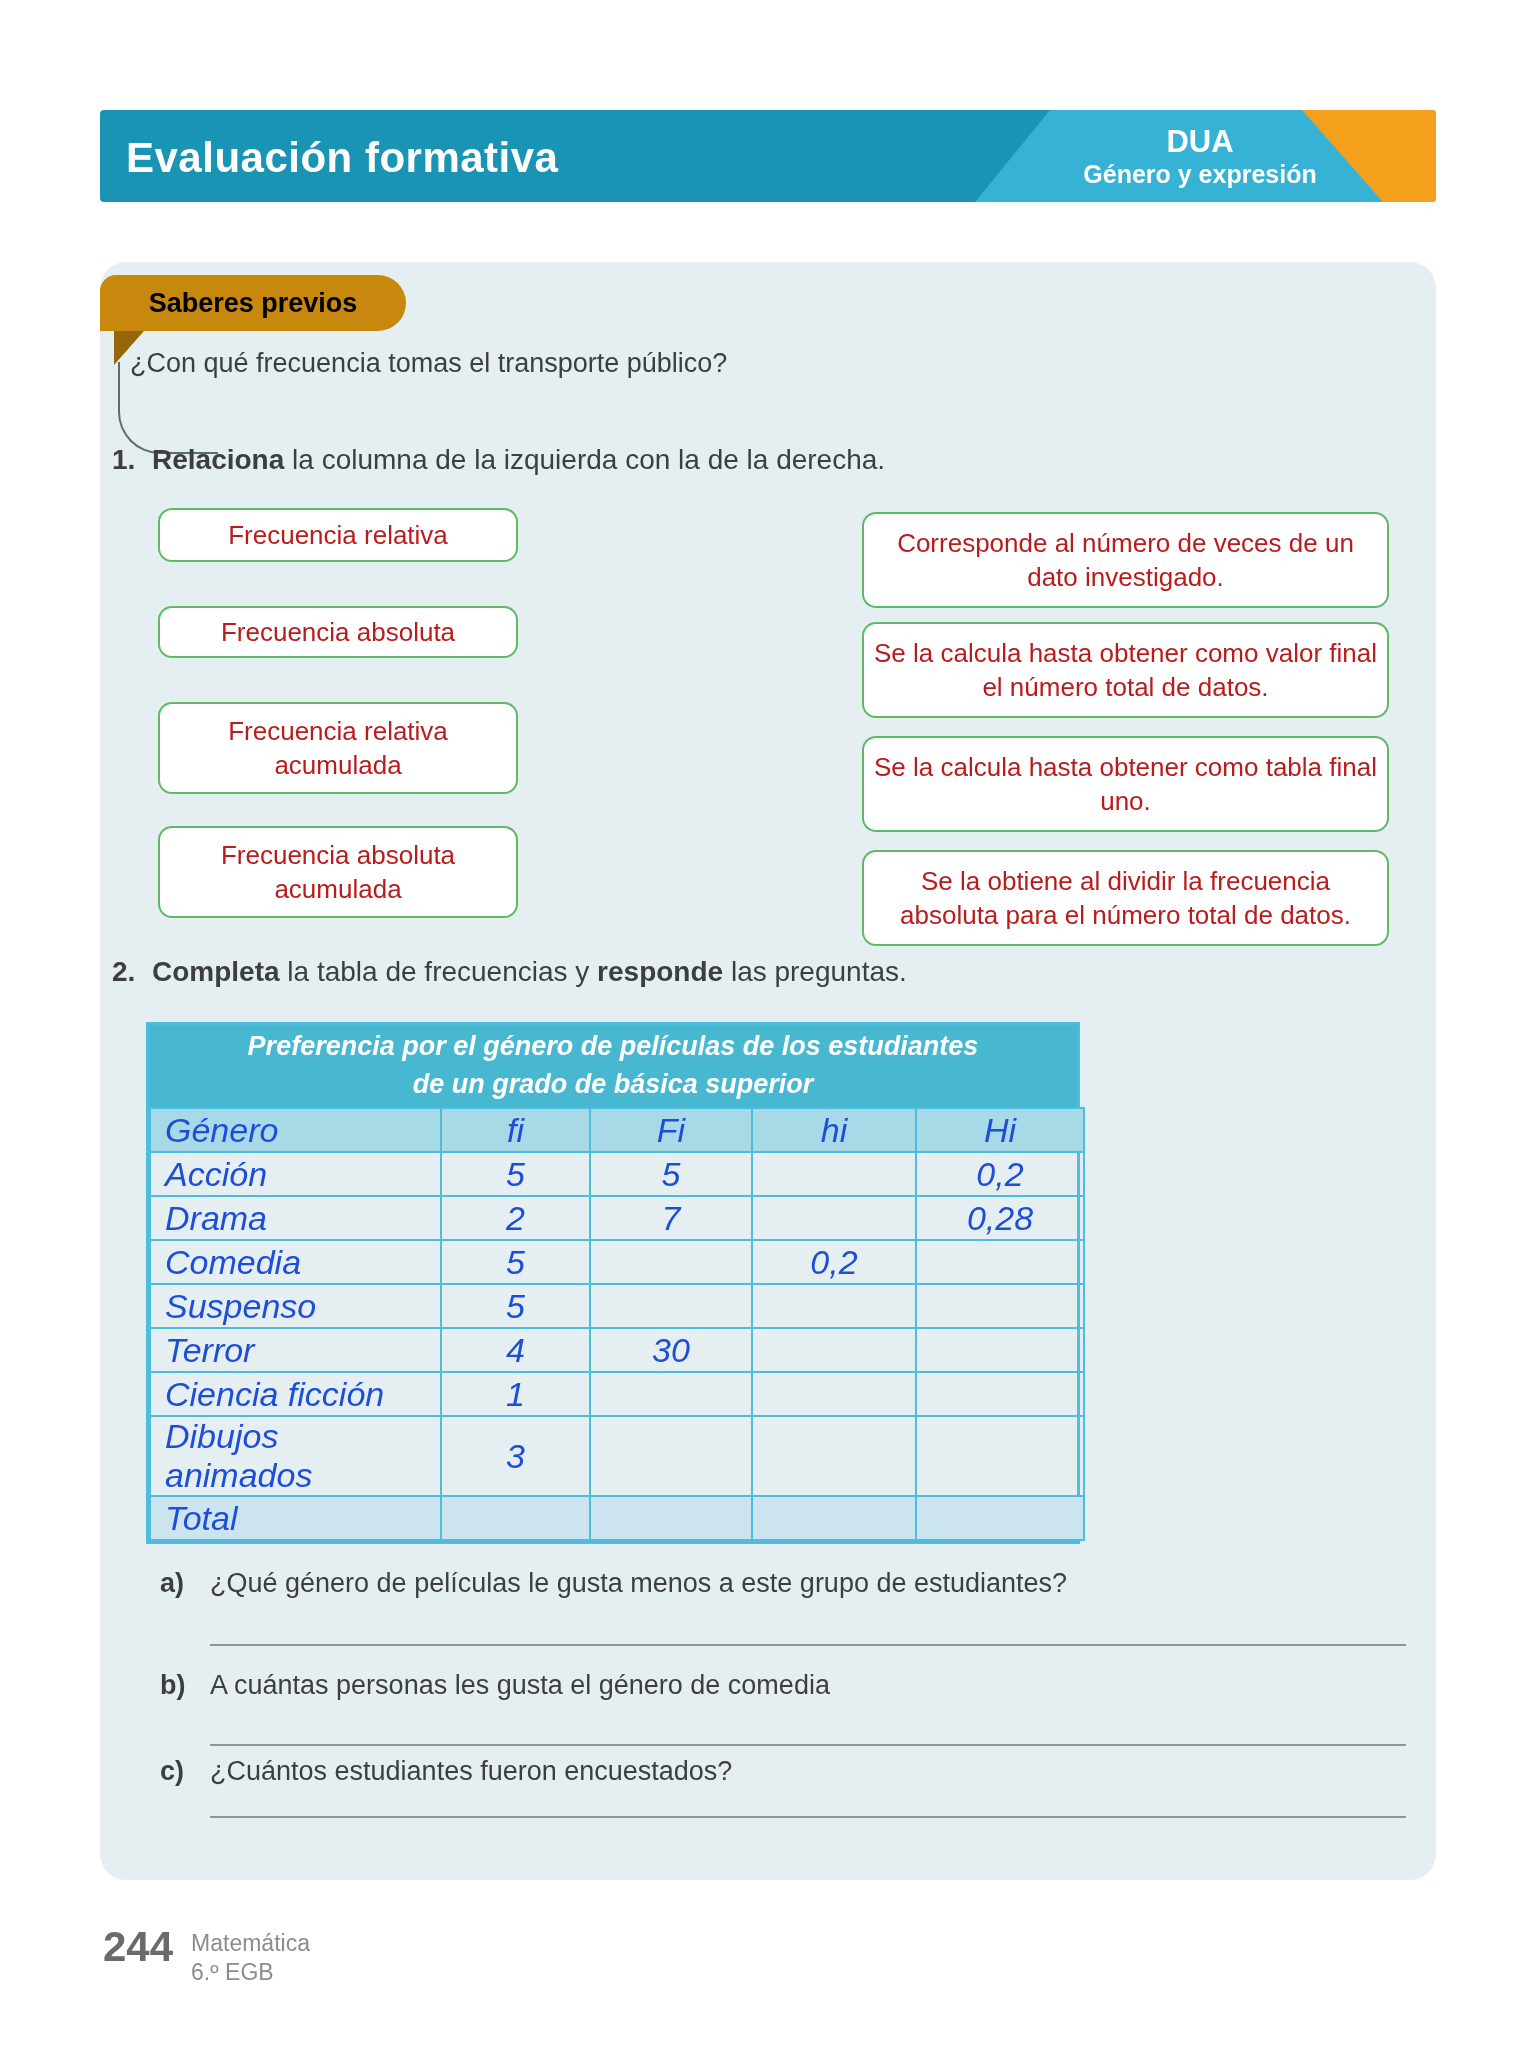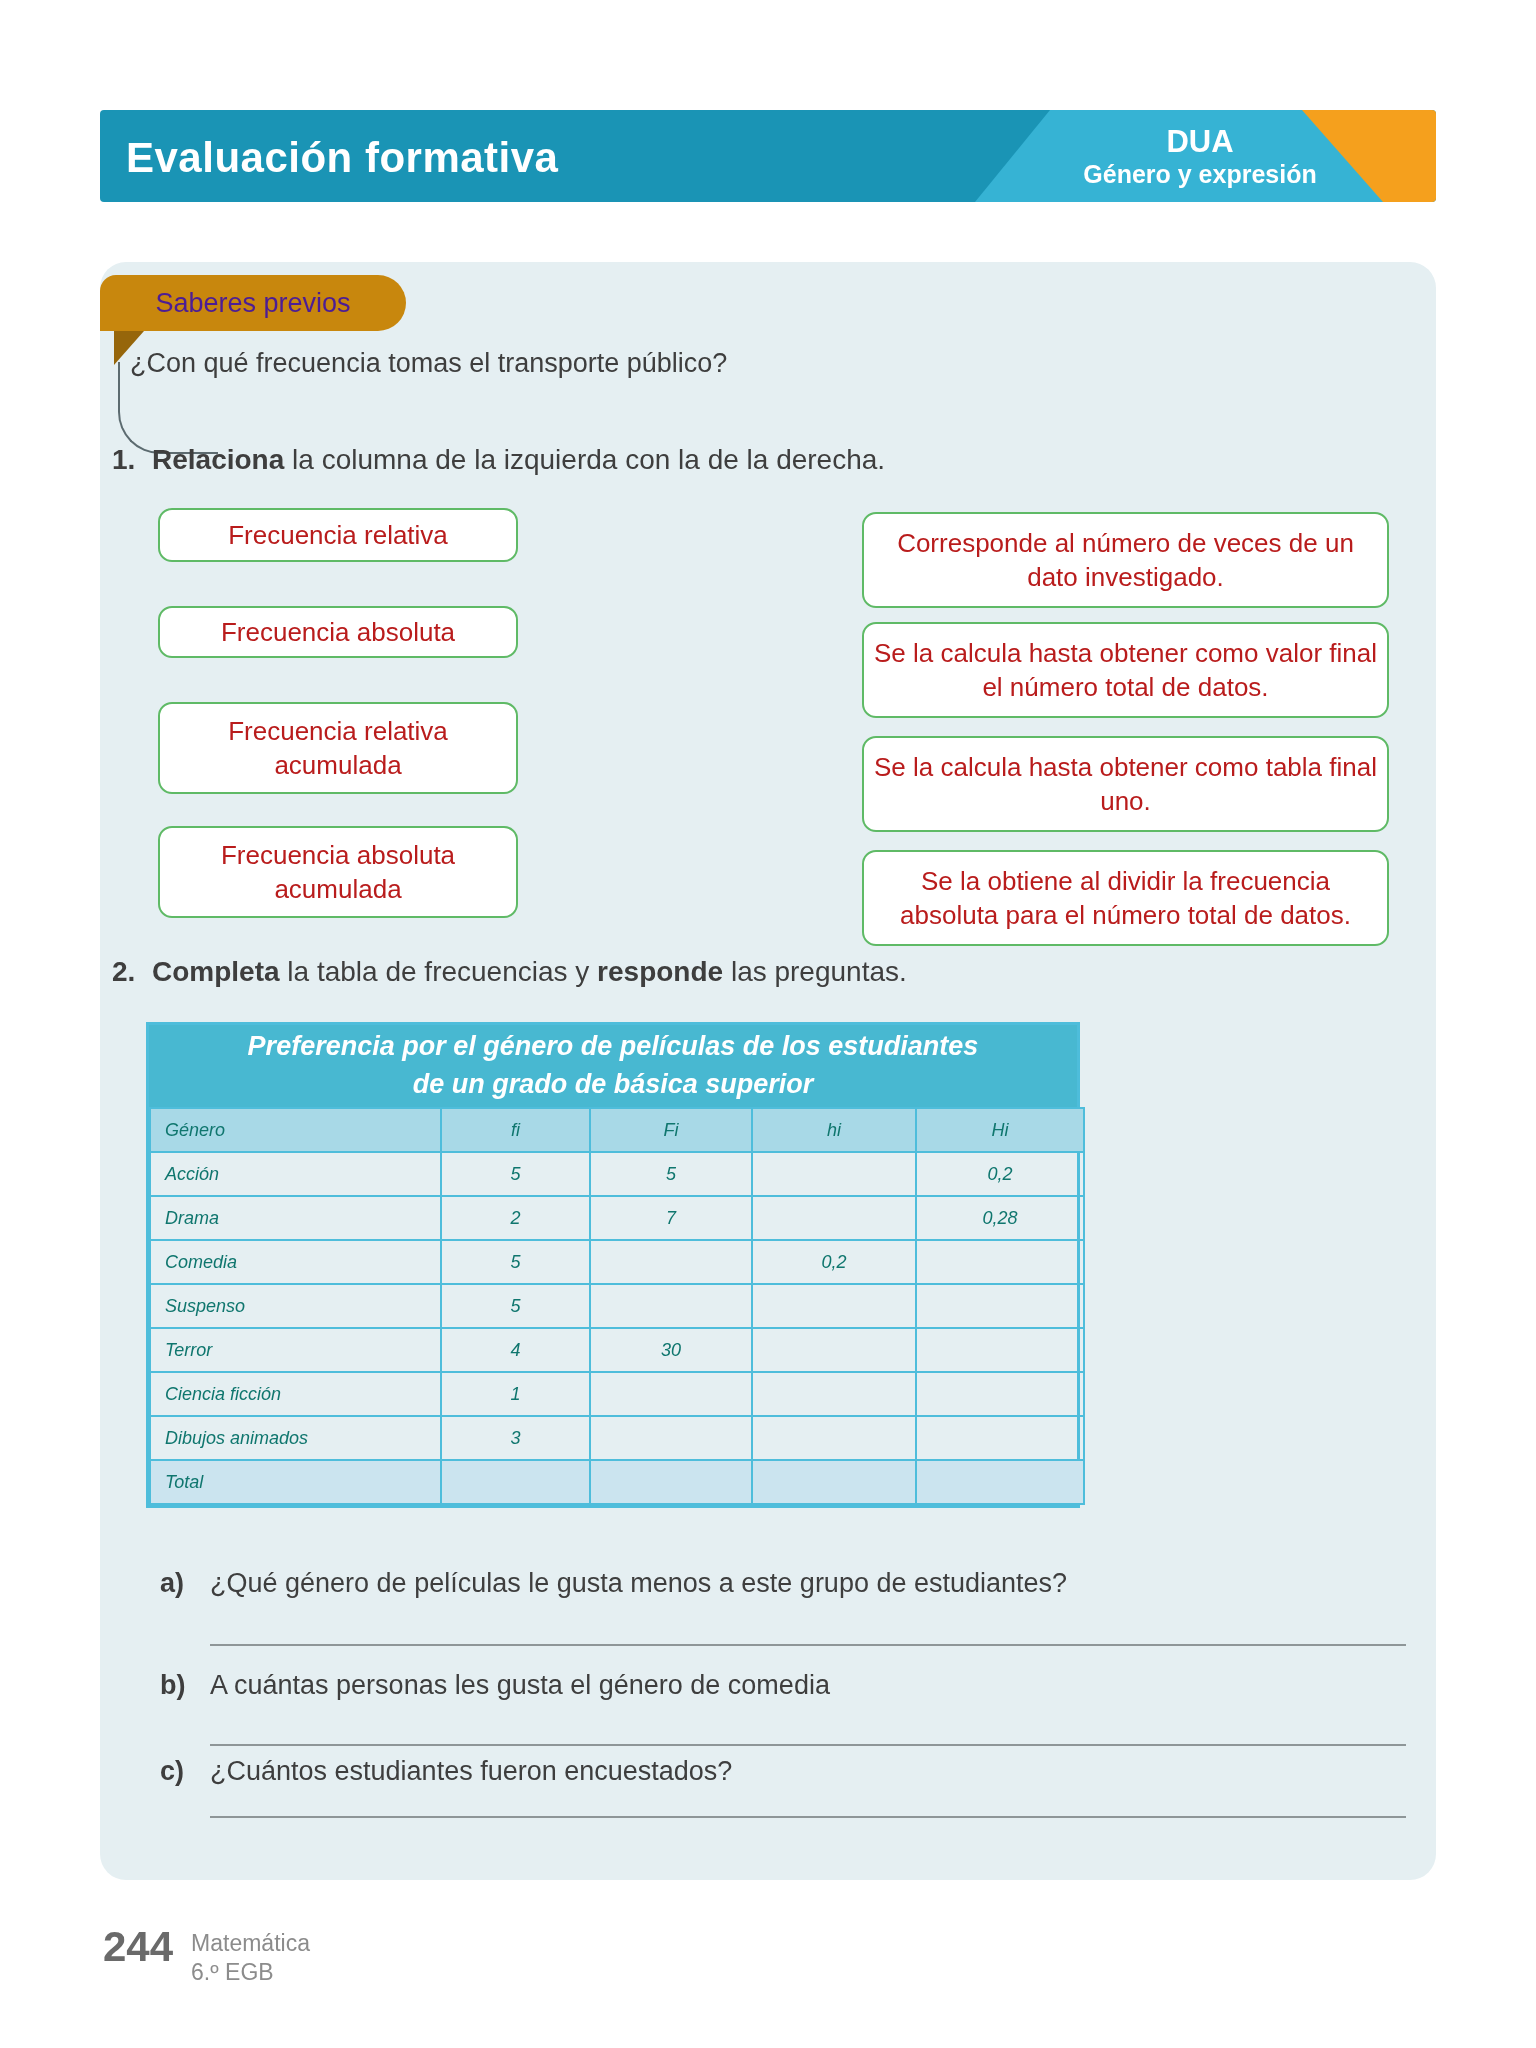--- a/index.html
+++ b/index.html
@@ -19,21 +19,21 @@
     text-align:center; color:#fff; }
   .dua-label { font-size:31px; font-weight:700; line-height:1.15; }
   .dua-sub { font-size:25px; font-weight:700; }
 
   
   .panel { position:absolute; left:100px; top:262px; width:1336px; height:1618px;
     background:#E5EFF2; border-radius:26px; }
 
   .badge { position:absolute; left:0; top:13px; width:306px; height:56px; background:#C8870D;
     border-radius:16px 28px 28px 0; display:flex; align-items:center; justify-content:center;
-    color:#4c1d95; font-size:27px; font-weight:400; }
+    color:#000000; font-size:27px; font-weight:700; }
   .badge-fold { position:absolute; left:14px; top:69px; width:0; height:0;
     border-top:34px solid #96660B; border-right:30px solid transparent; }
   .connector-line { position:absolute; left:18px; top:100px; width:100px; height:92px;
     border-left:2px solid #5C6B70; border-bottom:2px solid #5C6B70; border-bottom-left-radius:42px; }
 
   .intro-q { position:absolute; left:30px; top:86px; font-size:27px; }
 
   .ex-heading { position:absolute; font-size:28px; display:flex; }
   .ex-heading .num { font-weight:700; width:40px; flex:0 0 40px; }
   .bold { font-weight:700; }
@@ -55,22 +55,22 @@
   .mR3 { top:474px; height:96px; }
   .mR4 { top:588px; height:96px; }
 
   
   .table-wrap { position:absolute; left:46px; top:760px; width:934px;
     border:3px solid #4EBDDB;font-style:italic; }
   .tbl-title { background:#48B8D1; color:#fff; font-weight:700; font-size:27px;
     text-align:center; line-height:1.4; height:82px; display:flex; flex-direction:column;
     justify-content:center; }
   table.freq { width:100%; border-collapse:collapse; table-layout:fixed; }
-  table.freq th, table.freq td { border:2px solid #4EBDDB; height:44px; font-size:18px;
-    font-weight:400; color:#0f766e; text-align:center; padding:0 6px; }
+  table.freq th, table.freq td { border:2px solid #4EBDDB; height:44px; font-size:34px;
+    font-weight:400; color:#1d4ed8; text-align:center; padding:0 6px; }
   table.freq th:first-child, table.freq td:first-child { text-align:left; padding-left:14px; }
   table.freq thead th { background:#A8D9E7; }
   table.freq tr.total-row td { background:#CBE4EF; }
 
   
   .question { position:absolute; left:60px; display:flex; font-size:27px; }
   .question .qlabel { font-weight:700; width:50px; flex:0 0 50px; }
   .qa { top:1306px; } .qb { top:1408px; } .qc { top:1494px; }
   .answer-line { position:absolute; left:110px; width:1196px; height:0;
     border-bottom:2px solid #8E9698; }

